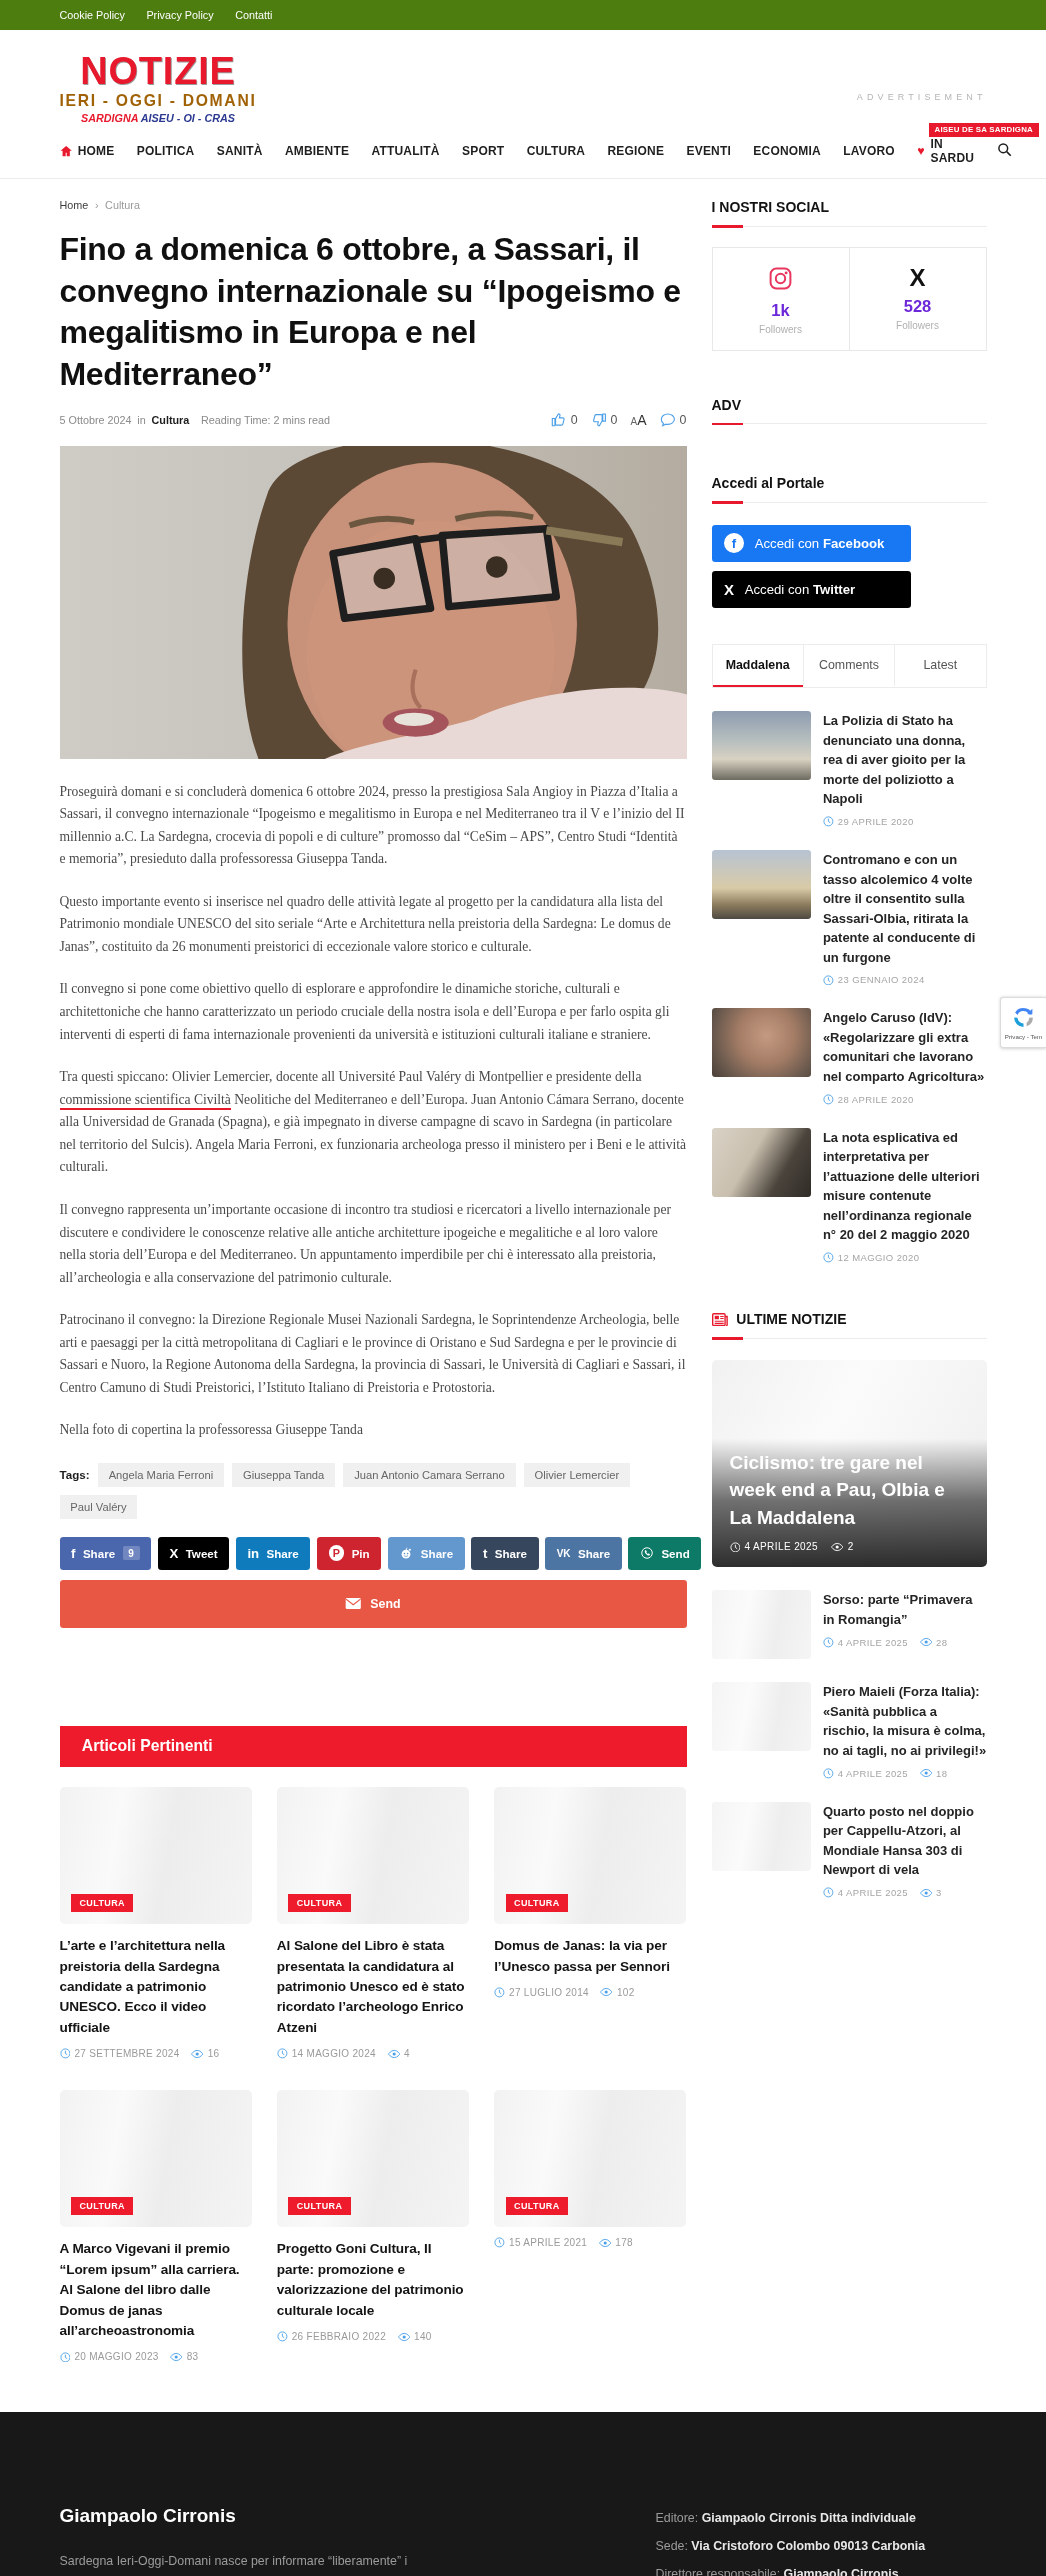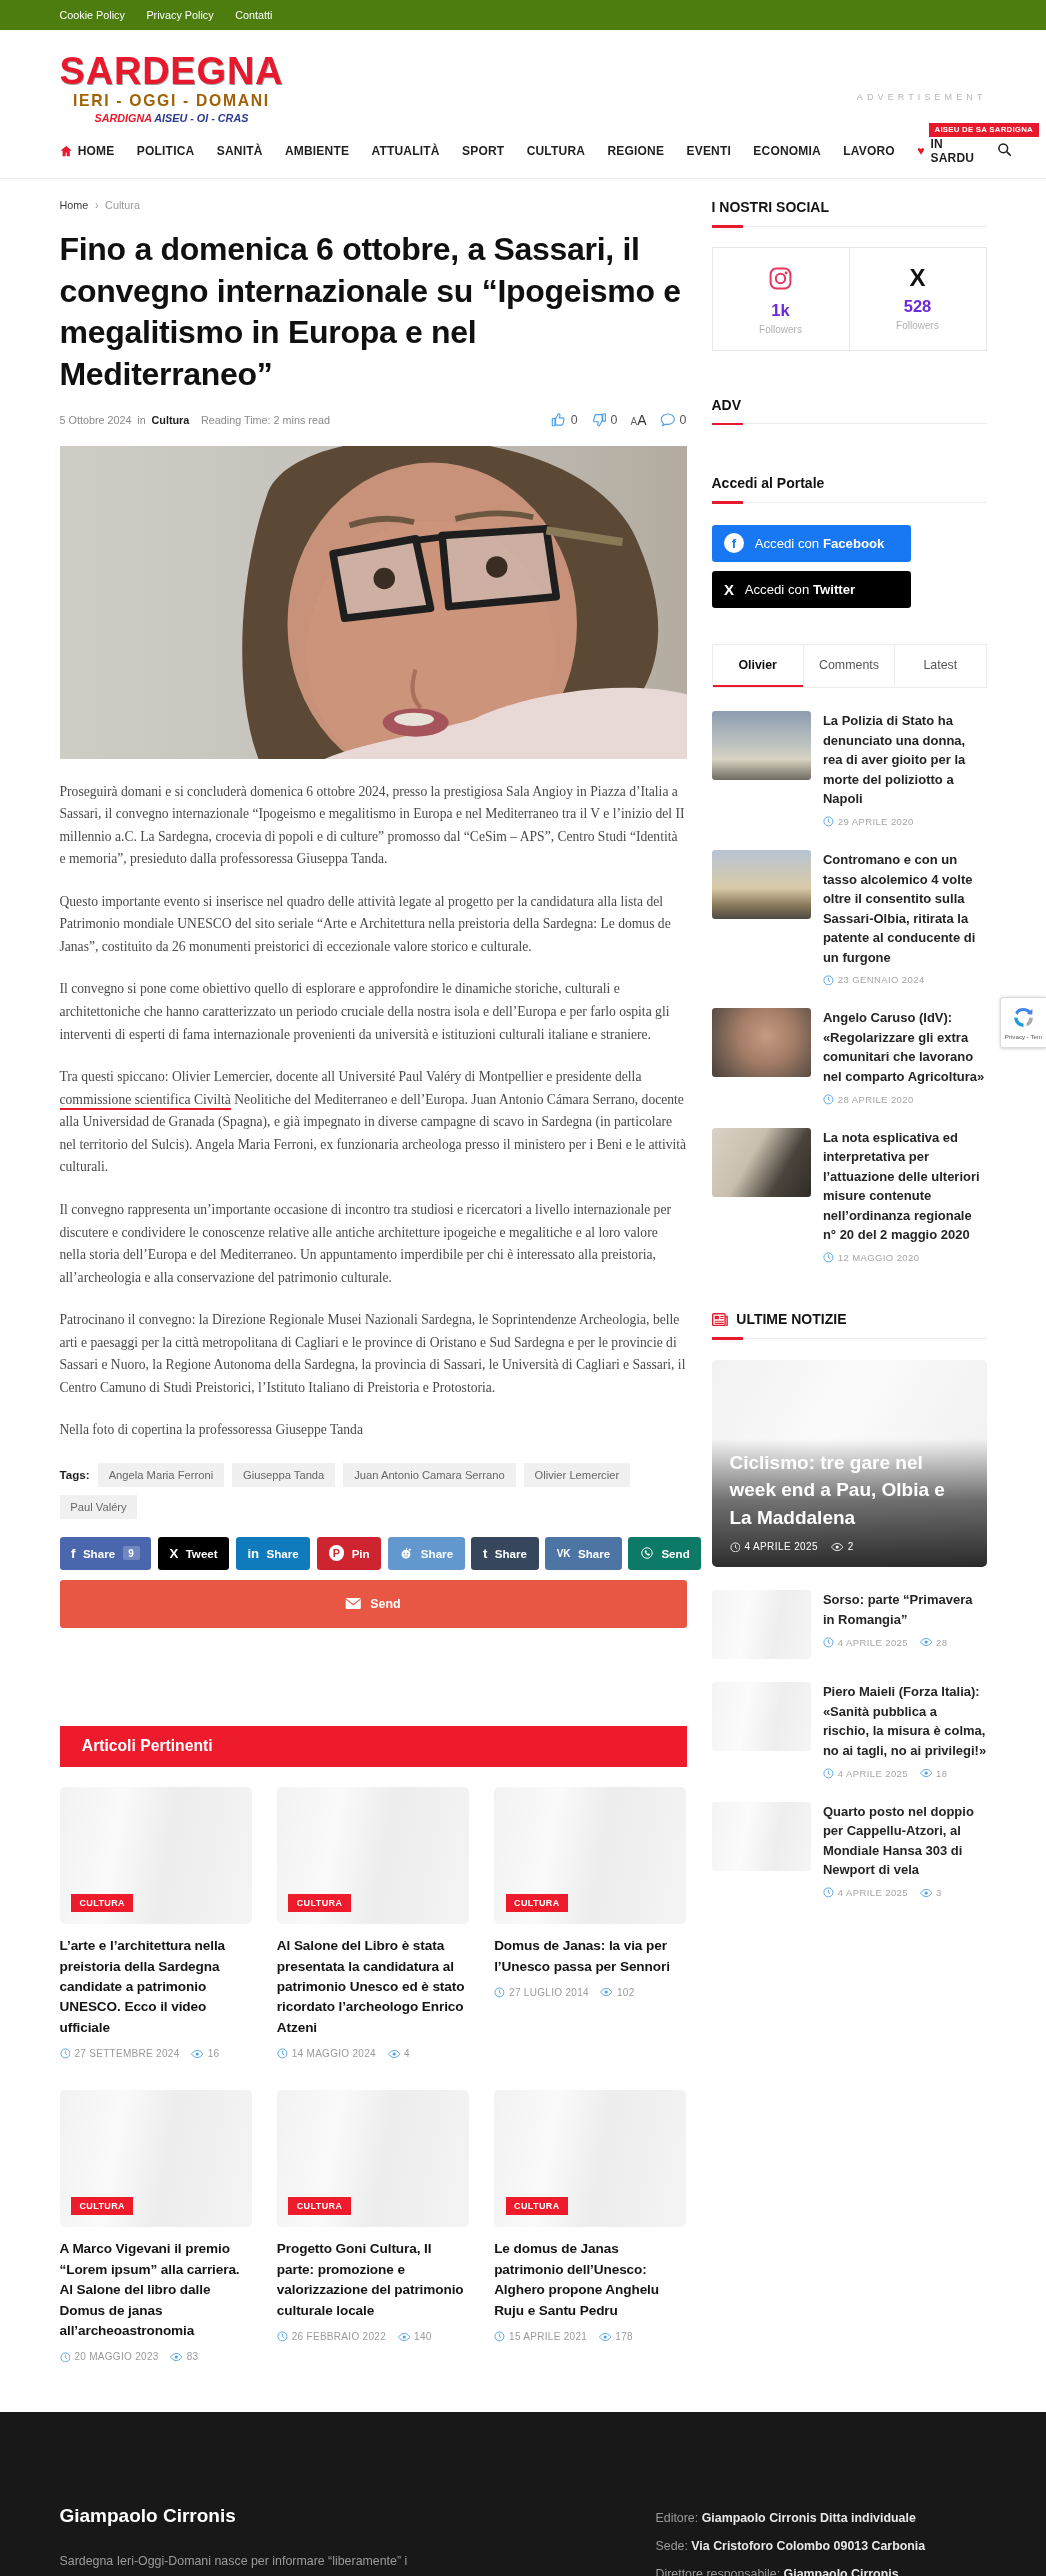--- a/index.html
+++ b/index.html
@@ -135,21 +135,21 @@
   <div class="container">
     <a href="#">Cookie Policy</a>
     <a href="#">Privacy Policy</a>
     <a href="#">Contatti</a>
   </div>
 </div>
 
 <div class="header">
   <div class="container">
     <div class="logo-block">
-      <div class="logo-main">SARDEGNA</div>
+      <div class="logo-main">NOTIZIE</div>
       <div class="logo-sub">IERI - OGGI - DOMANI</div>
       <div class="logo-tag">
         <span class="red">SARDIGNA</span>
         <span class="blue">AISEU - OI - CRAS</span>
       </div>
     </div>
     <div class="ad-label">ADVERTISEMENT</div>
   </div>
 </div>
 
@@ -460,21 +460,20 @@
               </svg>
               <span>140</span>
             </span>
           </div>
       </div>
 
       <div class="card">
         <div class="card-img">
             <span class="cat-badge">CULTURA</span>
           </div>
-        <div class="card-title">Le domus de Janas patrimonio dell’Unesco: Alghero propone Anghelu Ruju e Santu Pedru</div>
         <div class="card-meta">
             <span class="mi">
               <svg width="10.8" height="10.8" viewBox="0 0 24 24">
                 <circle cx="12" cy="12" r="10" fill="none" stroke="#4a9fe8" stroke-width="2"></circle>
                 <path d="M12 6v6l4 3" fill="none" stroke="#4a9fe8" stroke-width="2"></path>
               </svg>
               <span>15 APRILE 2021</span>
             </span>
             <span class="mi">
               <svg width="12.4" height="10" viewBox="0 0 24 18">
@@ -523,21 +522,21 @@
           <span><span>Accedi con</span> <b>Facebook</b></span>
         </button>
         <button class="login-btn login-tw">
           <span class="x-login">X</span>
           <span><span>Accedi con</span> <b>Twitter</b></span>
         </button>
       </div>
     </div>
 
     <div class="tabs">
-      <div class="tab active">Olivier</div>
+      <div class="tab active">Maddalena</div>
       <div class="tab">Comments</div>
       <div class="tab">Latest</div>
     </div>
 
     <div>
       <div class="side-item">
         <div class="side-thumb st-1"></div>
         <div>
             <div class="side-title">La Polizia di Stato ha denunciato una donna, rea di aver gioito per la morte del poliziotto a Napoli</div>
           <div class="side-date">

